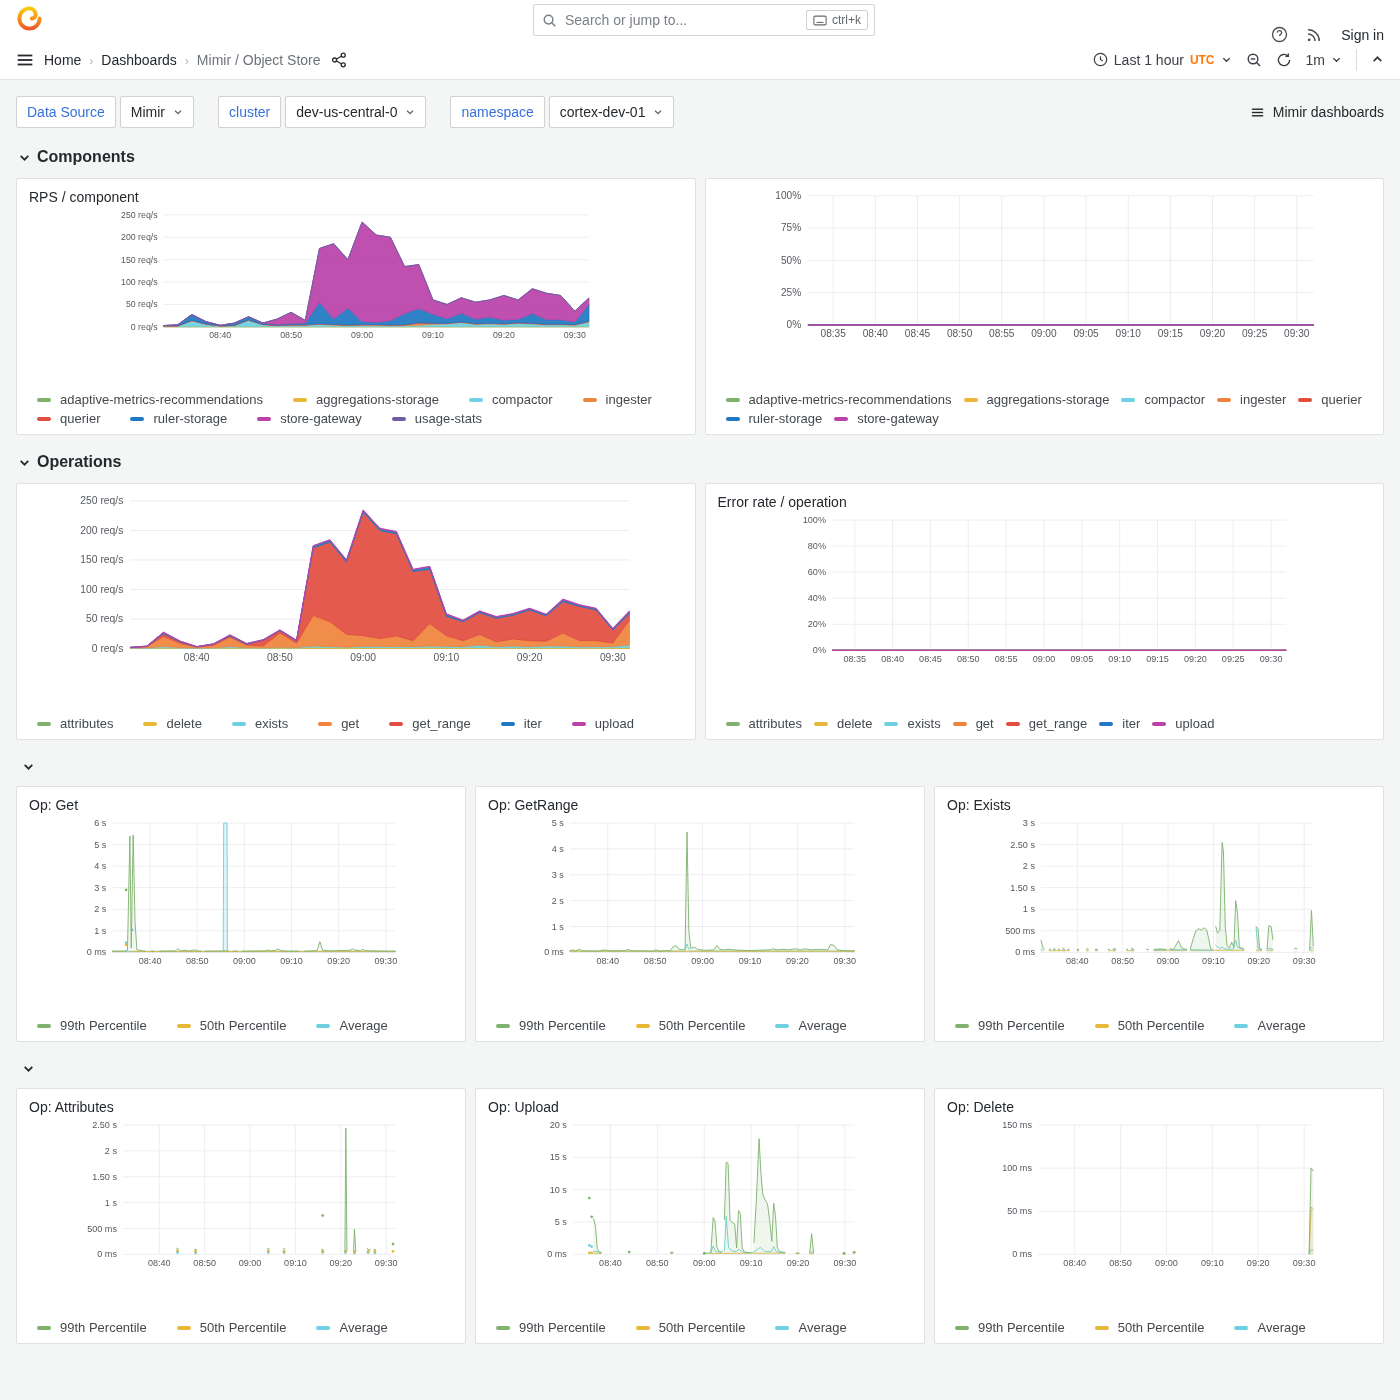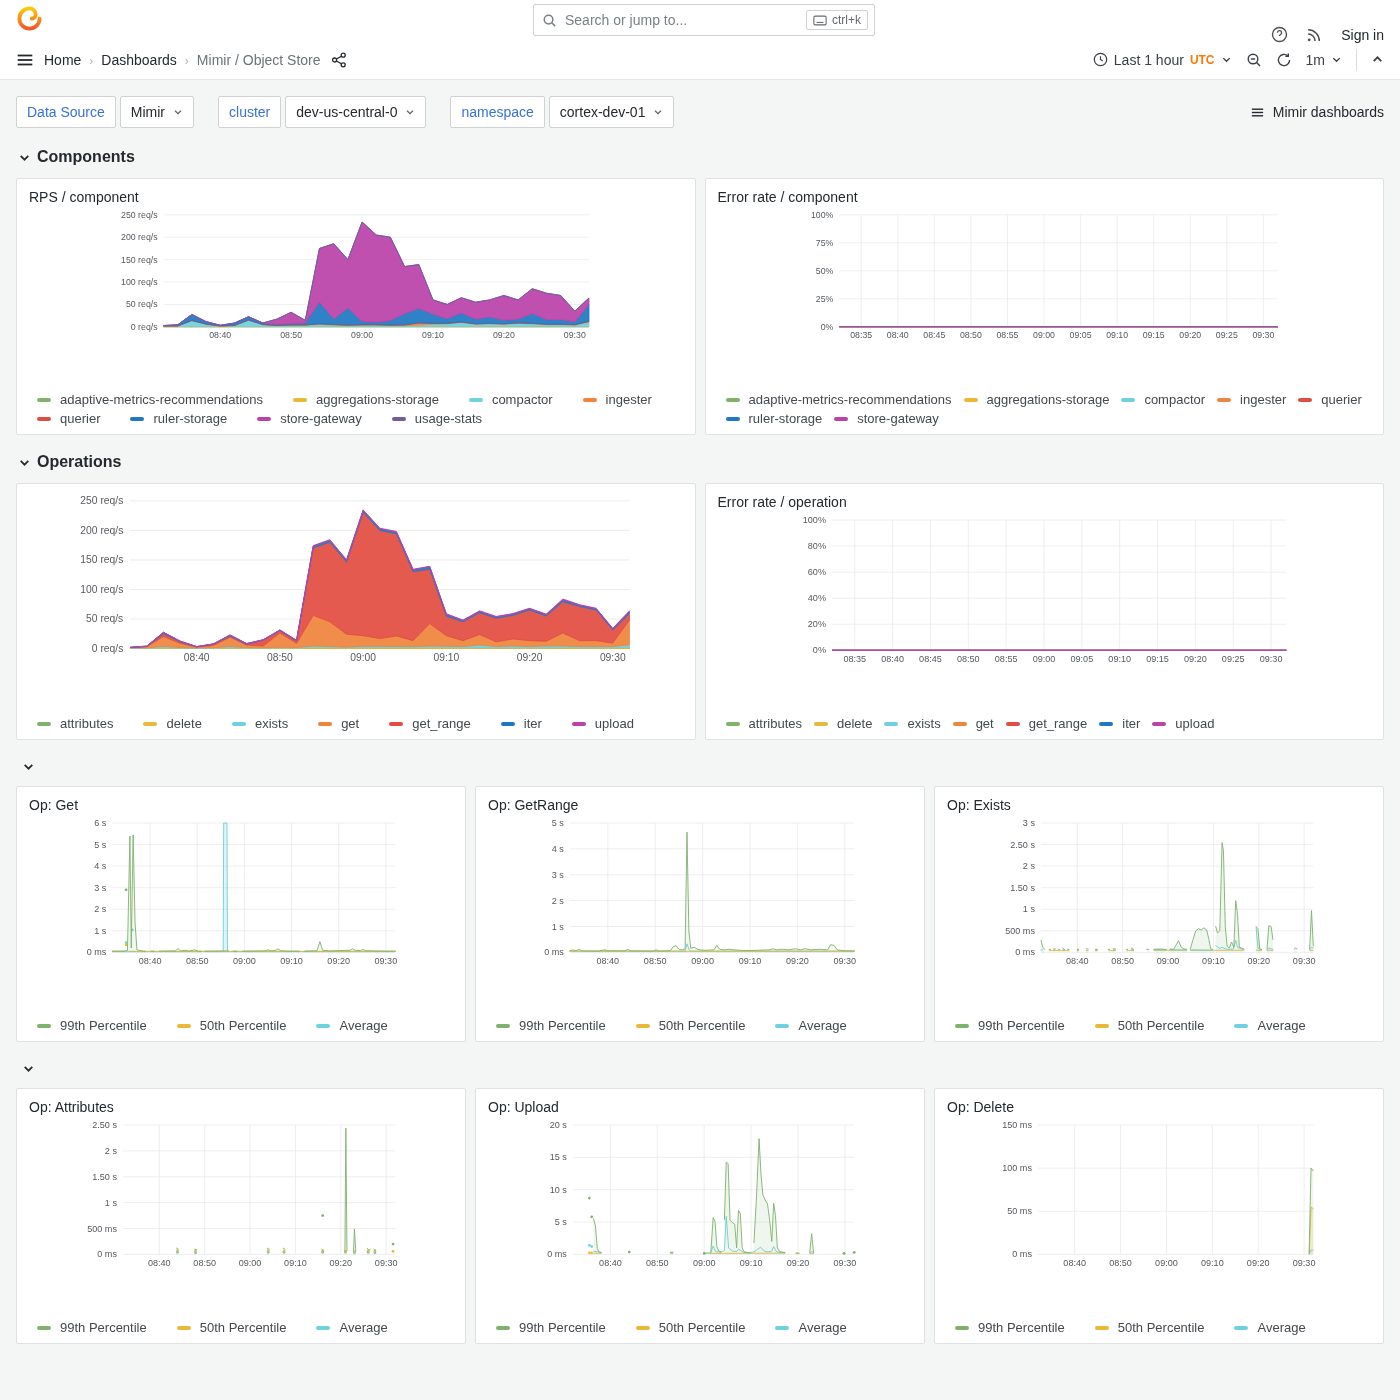--- a/index.html
+++ b/index.html
@@ -282,21 +282,20 @@
             <span class="legend-swatch" style="background: rgb(186, 67, 169);"></span>
             <span class="legend-label">store-gateway</span>
           </div>
           <div class="legend-item">
             <span class="legend-swatch" style="background: rgb(112, 93, 160);"></span>
             <span class="legend-label">usage-stats</span>
           </div>
         </div>
     </div>
     <div class="panel h-tall">
-      <div class="panel-title">Error rate / component</div>
       <div class="chart-wrap">
           <svg viewBox="0 0 653.5 179">
             <line x1="75.975" x2="75.975" y1="8" y2="161" stroke="#e8e9eb" stroke-width="1"></line>
             <line x1="125.93333333333334" x2="125.93333333333334" y1="8" y2="161" stroke="#e8e9eb" stroke-width="1"></line>
             <line x1="175.89166666666668" x2="175.89166666666668" y1="8" y2="161" stroke="#e8e9eb" stroke-width="1"></line>
             <line x1="225.85" x2="225.85" y1="8" y2="161" stroke="#e8e9eb" stroke-width="1"></line>
             <line x1="275.80833333333334" x2="275.80833333333334" y1="8" y2="161" stroke="#e8e9eb" stroke-width="1"></line>
             <line x1="325.76666666666665" x2="325.76666666666665" y1="8" y2="161" stroke="#e8e9eb" stroke-width="1"></line>
             <line x1="375.725" x2="375.725" y1="8" y2="161" stroke="#e8e9eb" stroke-width="1"></line>
             <line x1="425.68333333333334" x2="425.68333333333334" y1="8" y2="161" stroke="#e8e9eb" stroke-width="1"></line>

